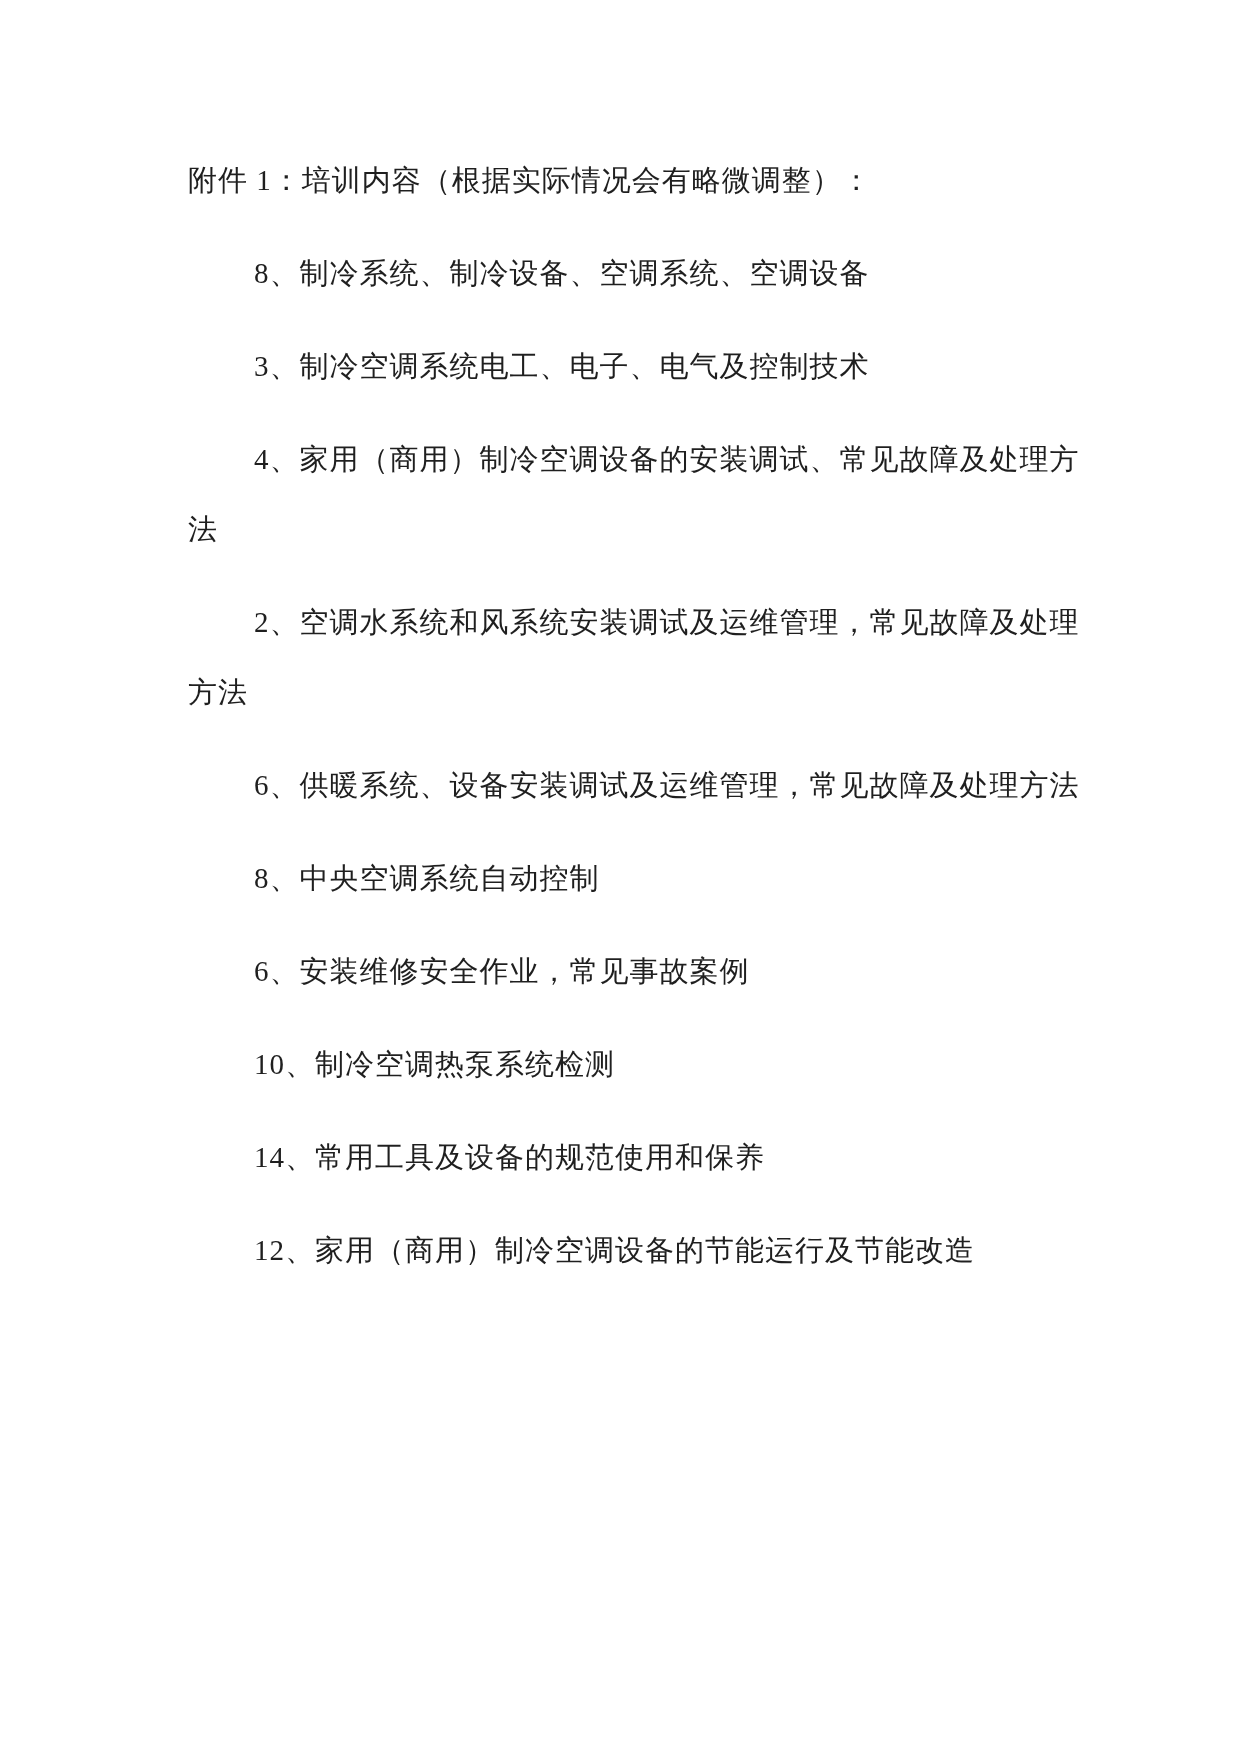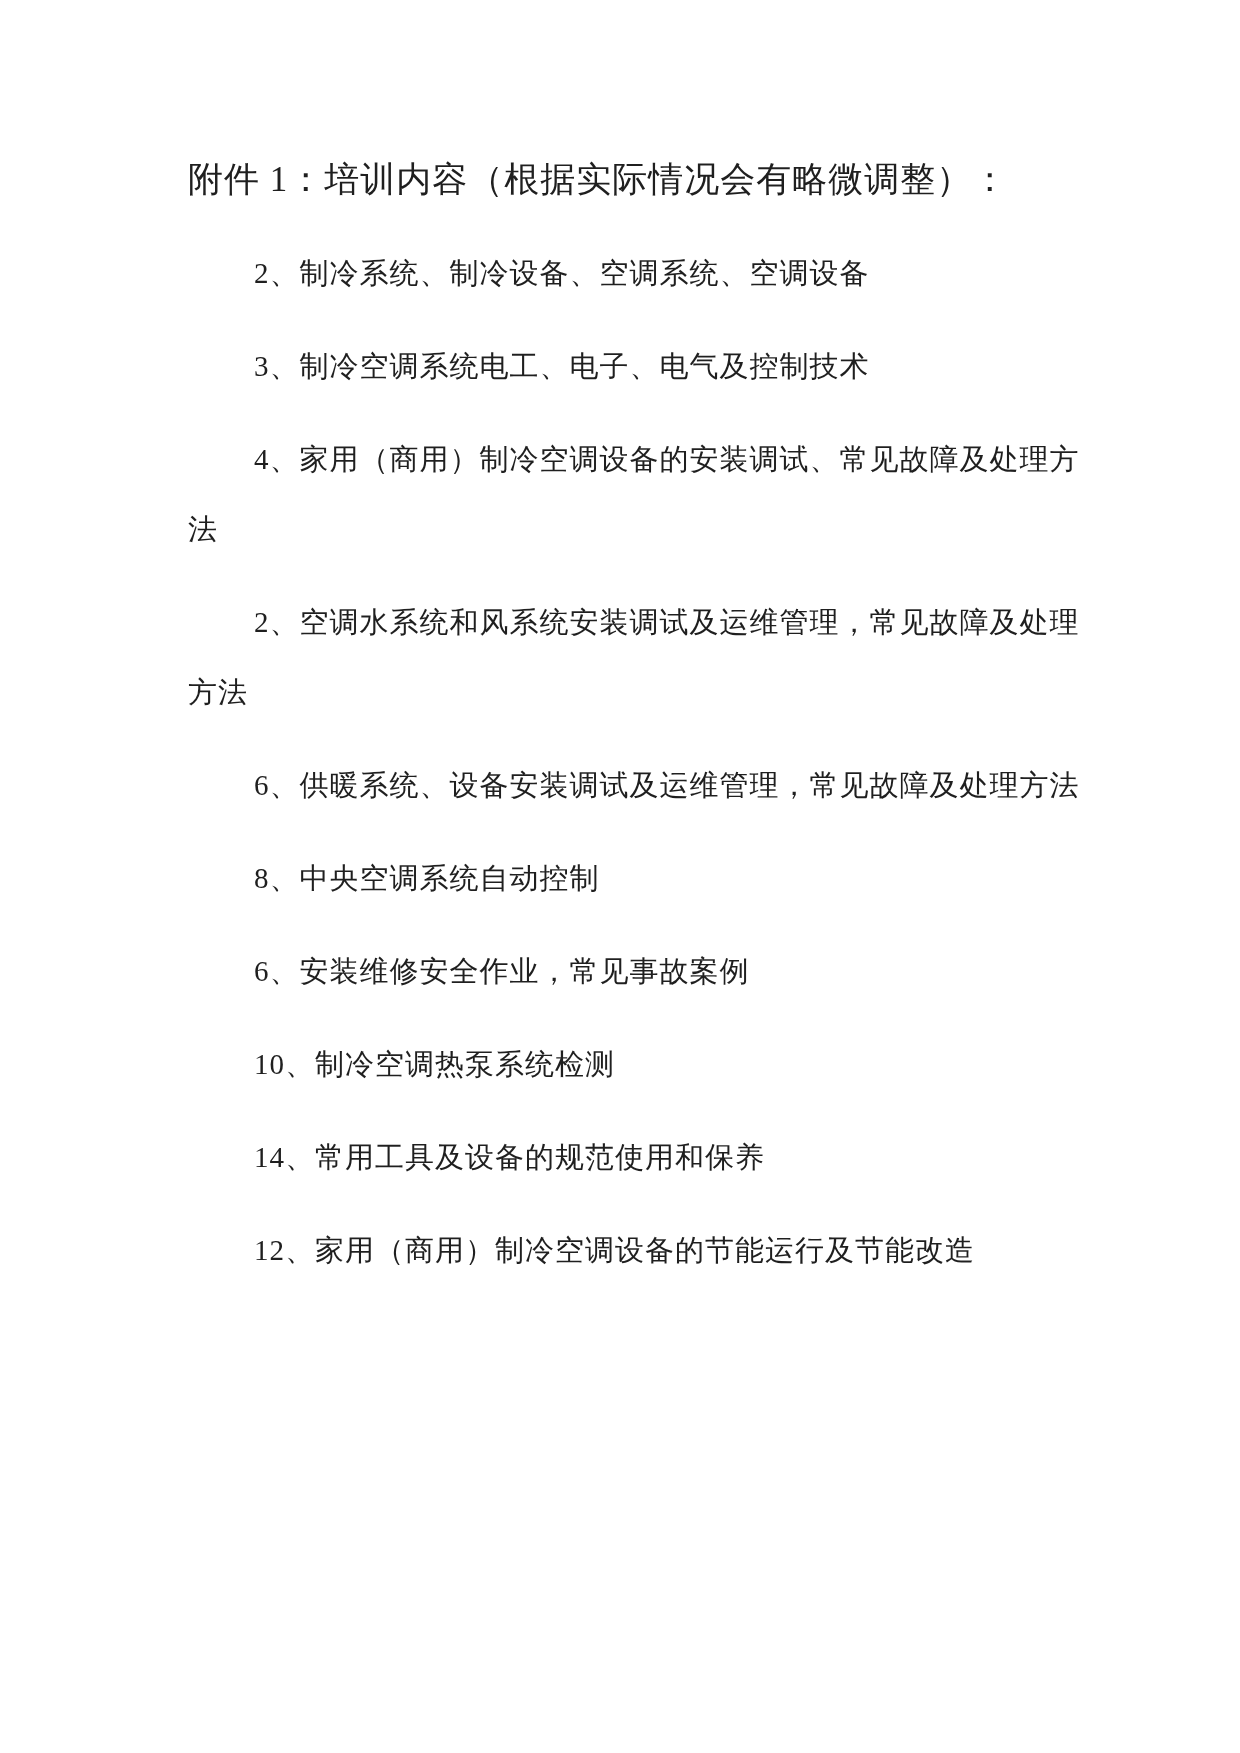--- a/index.html
+++ b/index.html
@@ -12,21 +12,21 @@
     width: 1240px;
     height: 1753px;
     background: #ffffff;
     box-sizing: border-box;
     padding: 145px 80px 0 188px;
     overflow: hidden;
     font-family: "Liberation Serif", "DejaVu Serif", serif;
     color: #1f1f1f;
   }
   .doc-title {
-    font-size: 35px;
+    font-size: 29px;
     font-weight: 400;
     line-height: 70px;
     margin: 0 0 23px 0;
     white-space: nowrap;
     letter-spacing: 1px;
   }
   .para {
     margin: 0 0 23px 0;
     font-size: 29px;
     line-height: 70px;
@@ -42,21 +42,21 @@
 </style>
 </head>
 <body>
 
 <div class="page">
 
   <h1 class="doc-title">附件 1：培训内容（根据实际情况会有略微调整）：</h1>
 
 
   <p class="para">
-    <span class="line first">2、制冷系统、制冷设备、空调系统、空调设备</span>
+    <span class="line first">8、制冷系统、制冷设备、空调系统、空调设备</span>
   </p>
 
   <p class="para">
     <span class="line first">3、制冷空调系统电工、电子、电气及控制技术</span>
   </p>
 
   <p class="para">
     <span class="line first">4、家用（商用）制冷空调设备的安装调试、常见故障及处理方</span>
     <span class="line">法</span>
   </p>

